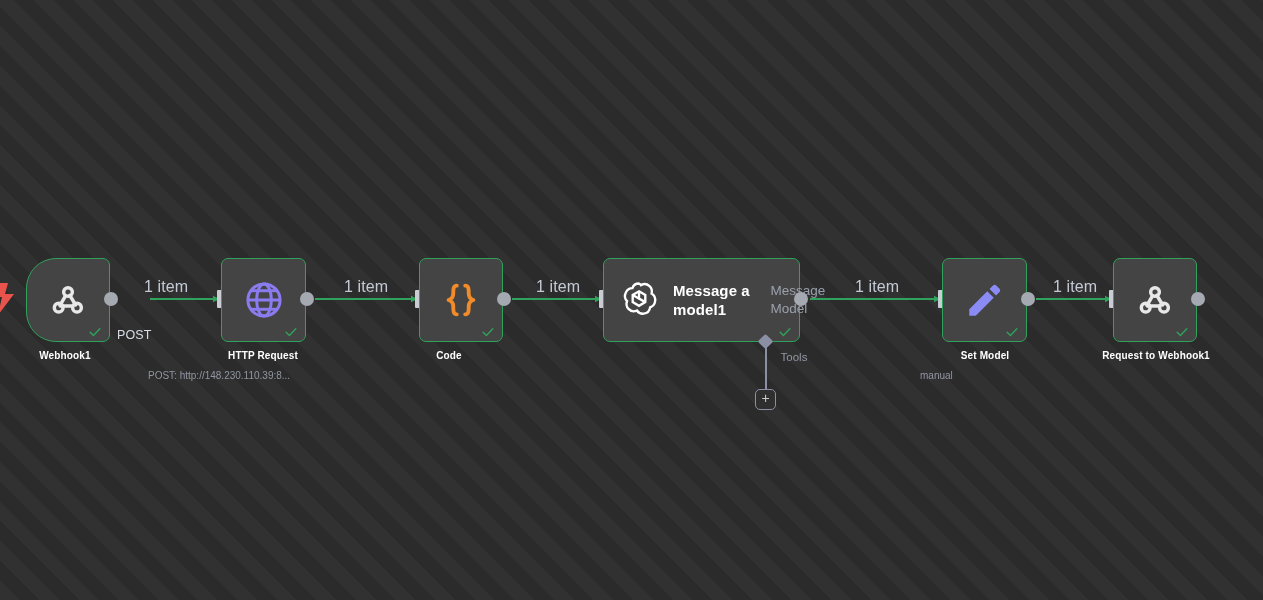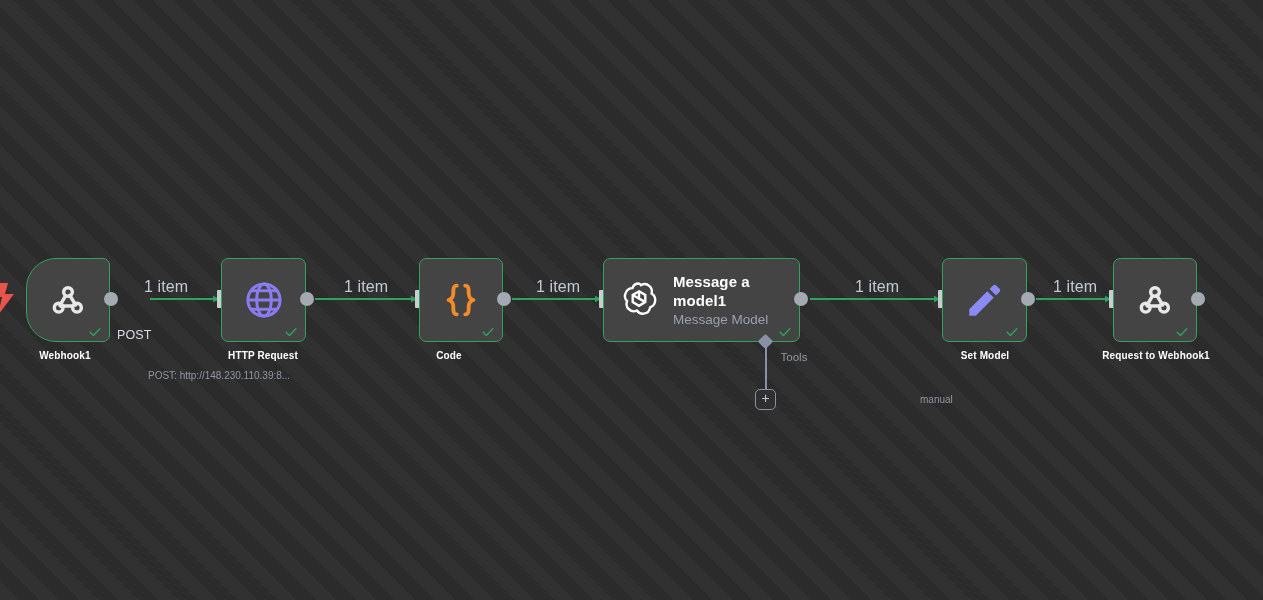--- a/index.html
+++ b/index.html
@@ -55,21 +55,21 @@
     gap: 13px;
   }
   .node-check {
     position: absolute;
     right: 7px; bottom: 2px;
     width: 14px; height: 14px;
     color: #2fa25b;
   }
   .node-icon { display: flex; align-items: center; justify-content: center; }
 
-  .node-texts { display: flex; flex-direction: column; justify-content: space-between; }
+  .node-texts { display: flex; flex-direction: row; justify-content: space-between; }
   .node-inline-title {
     color: #ffffff;
     font-size: 15px;
     font-weight: bold;
     line-height: 19px;
     width: 120px;
     letter-spacing: .1px;
   }
   .node-inline-sub {
     color: #9aa0ac;
@@ -258,21 +258,21 @@
         <path d="M3.0 17.3 L3.0 21.0 L6.7 21.0 L17.0 10.7 L13.3 7.0 Z"></path>
         <path d="M20.3 7.4 C20.8 6.9 20.8 6.1 20.3 5.6 L18.4 3.7 C17.9 3.2 17.1 3.2 16.6 3.7 L14.6 5.7 L18.3 9.4 Z"></path>
       </svg>
     </span>
     <svg class="node-check" viewBox="0 0 16 16">
       <path d="M2.5 8.4 L6.2 12 L13.5 4.4" fill="none" stroke="#2fa25b" stroke-width="1.6" stroke-linecap="round" stroke-linejoin="round"></path>
     </svg>
   </div>
   <div class="port-out" style="left:1021px; top:292px;"></div>
   <div class="caption" style="left:920px; top:347px; width:130px;">Set Model</div>
-  <div class="subcaption" style="left:920px; top:369px; width:130px;margin-top:24px;">manual</div>
+  <div class="subcaption" style="left:920px; top:369px; width:130px;">manual</div>
 
   <div class="port-in" style="left:1109px; top:290px;"></div>
   <div class="node" style="left:1113px; top:258px; width:84px; height:84px;">
     <span class="node-icon">
       <svg width="40" height="40" viewBox="0 0 24 24" fill="none" stroke="#e8e8e8" stroke-width="2.1" stroke-linecap="round" stroke-linejoin="round">
         <path d="M10.5 9.5 L7.2 15.2"></path>
         <path d="M13.1 9.2 L16.6 15.0"></path>
         <path d="M7.4 15.6 L14.6 15.6"></path>
         <circle cx="12" cy="7.2" r="2.6"></circle>
         <circle cx="6.4" cy="16.6" r="2.6"></circle>

